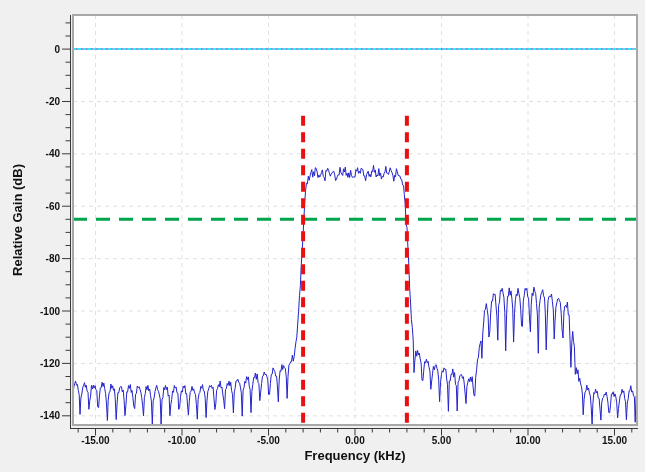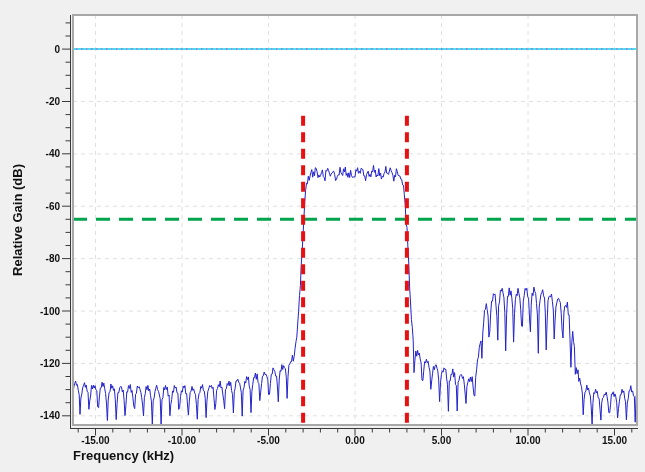--- a/index.html
+++ b/index.html
@@ -9,21 +9,21 @@
     background:#f0f0f0;
     font-family:"Liberation Sans", sans-serif;
     overflow:hidden;
   }
   #plot-svg{position:absolute;left:0;top:0;}
   .axis-title{
     position:absolute;
     font-size:13px;font-weight:bold;color:#111;
     white-space:nowrap;
   }
-  #x-title{left:73px;top:448px;width:564px;text-align:left;}
+  #x-title{left:73px;top:448px;width:564px;text-align:center;}
   #y-title{left:17px;top:220px;transform:translate(-50%,-50%) rotate(-90deg);}
 </style>
 </head>
 <body>
 
 <div id="app">
   <svg id="plot-svg" width="645" height="472">
       <defs>
         <clipPath id="cv">
           <rect x="73" y="15" width="564" height="410"></rect>

